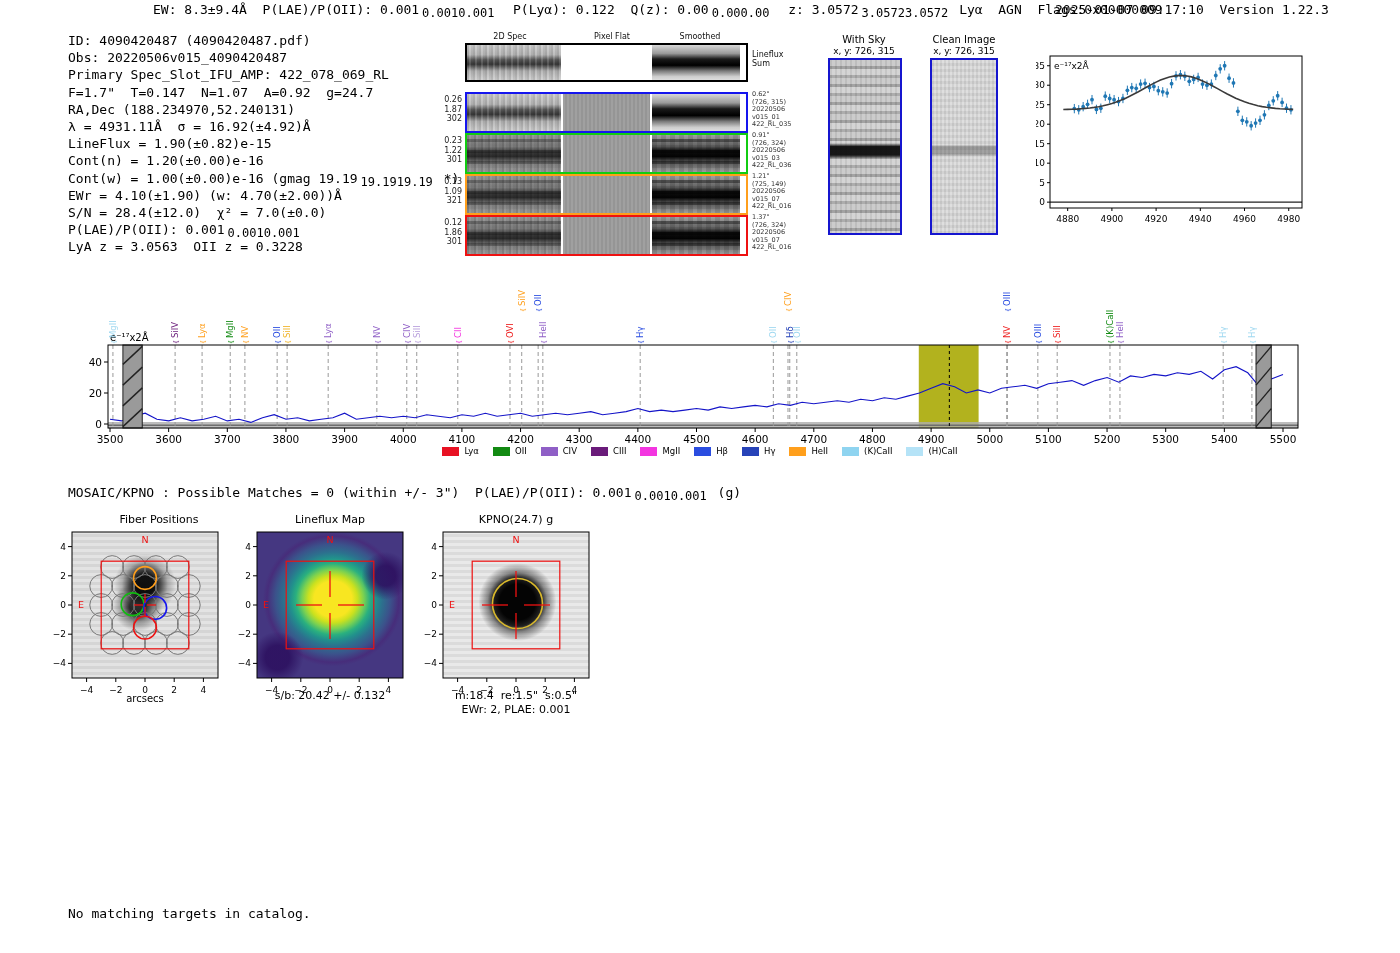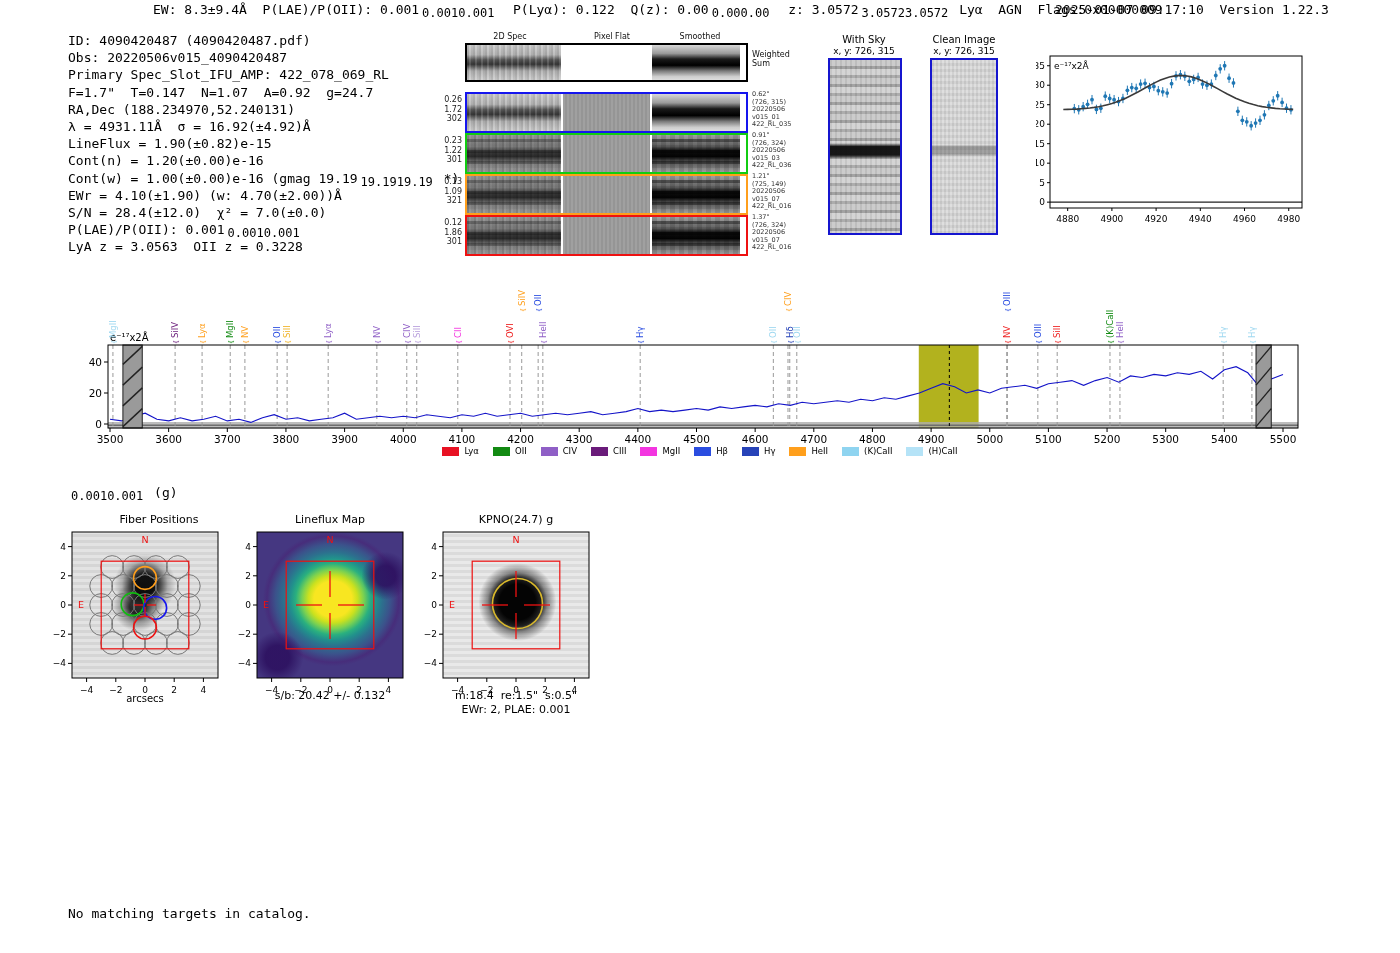--- a/index.html
+++ b/index.html
@@ -97,26 +97,26 @@
   <div id="spec2d" class="abs">
       <div class="s2-title" style="left: 70px; top: 2px;">2D Spec</div>
       <div class="s2-title" style="left: 172px; top: 2px;">Pixel Flat</div>
       <div class="s2-title" style="left: 260px; top: 2px;">Smoothed</div>
       <div class="s2-box" style="top: 13px; height: 35px; border: 2px solid rgb(0, 0, 0);">
         <div class="s2-im raw1"></div>
         <div class="s2-im flatw"></div>
         <div class="s2-im sm1"></div>
       </div>
       <div class="ws-lab" style="top: 20px;">
-        <div>Weighted</div>
+        <div>Lineflux</div>
         <div>Sum</div>
       </div>
       <div class="s2-lab" style="top: 65px;">
         <div>0.26</div>
-        <div>1.72</div>
+        <div>1.87</div>
         <div>302</div>
       </div>
       <div class="s2-box" style="top: 62px; height: 37px; border: 2px solid rgb(21, 21, 238);">
         <div class="s2-im raw1"></div>
         <div class="s2-im flatg"></div>
         <div class="s2-im sm1"></div>
       </div>
       <div class="s2-ann" style="top: 61px;">
         <div>0.62"</div>
         <div>(726, 315)</div>
@@ -514,21 +514,21 @@
       <div class="lg-item">
         <span class="lg-sw" style="background: rgb(143, 212, 240);"></span>
         <span>(K)CaII</span>
       </div>
       <div class="lg-item">
         <span class="lg-sw" style="background: rgb(181, 227, 247);"></span>
         <span>(H)CaII</span>
       </div>
     </div>
 
-  <div id="mosaic-line" class="abs mono"><span class="stk"><span>0.001</span><span>0.001</span></span><span> (g)</span></div>
+  <div id="mosaic-line" class="abs mono"><span>MOSAIC/KPNO : Possible Matches = 0 (within +/- 3")  P(LAE)/P(OII): 0.001</span><span class="stk"><span>0.001</span><span>0.001</span></span><span> (g)</span></div>
 
   <div id="cutouts" class="abs">
     <div class="cut-title" style="left:145px;top:8px;margin-left:14px;">Fiber Positions</div>
     <div class="cut-title" style="left:330px;top:8px;">Lineflux Map</div>
     <div class="cut-title" style="left:516px;top:8px;text-align:right;">KPNO(24.7) g</div>
     <div id="fiber-img" class="cut-img" style="left:72px;"></div>
     <div id="lineflux-img" class="cut-img" style="left:257px;"></div>
     <div id="kpno-img" class="cut-img" style="left:443px;"></div>
     <svg id="cut-svg-0" class="cut-svg" style="left:46px;" width="190" height="190">
         <rect x="26" y="8" width="146" height="146" fill="none" stroke="#000" stroke-width="1"></rect>

